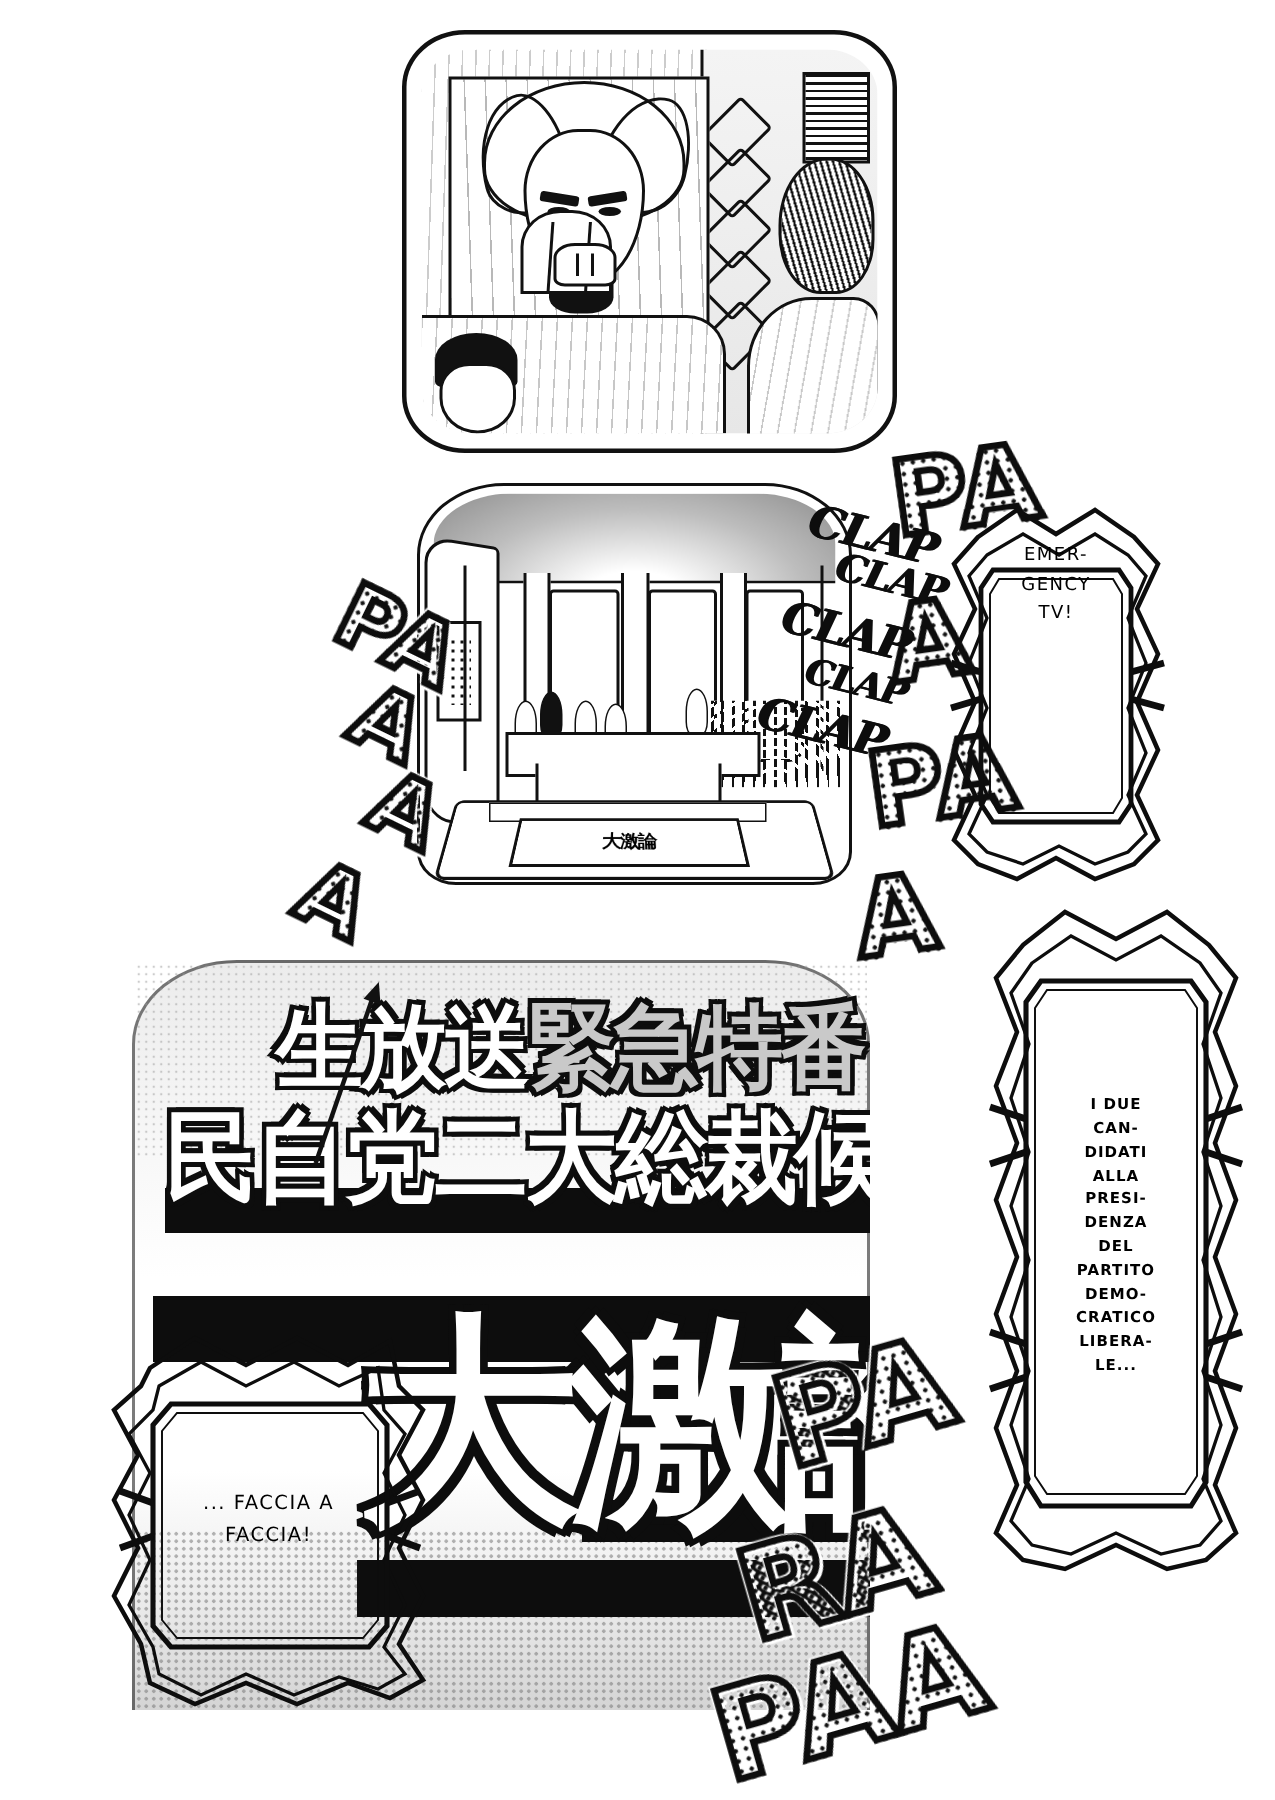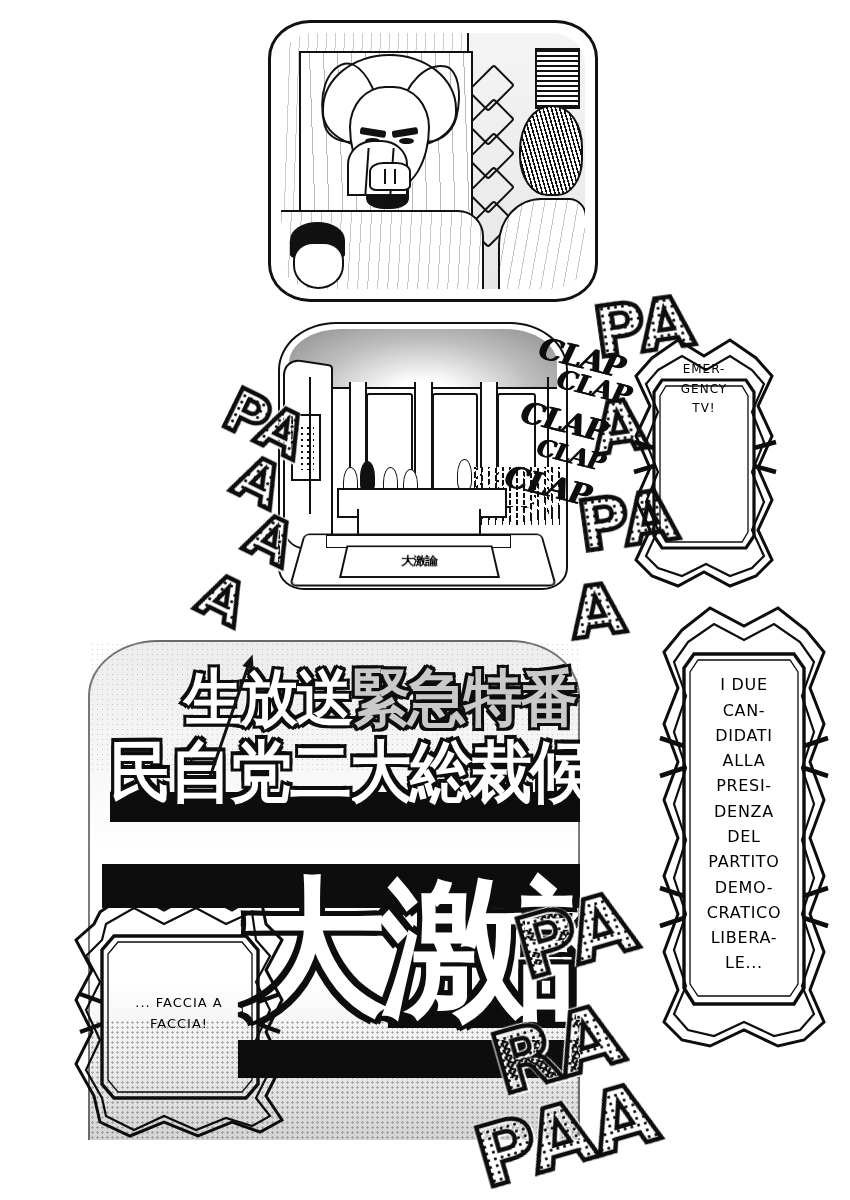--- a/index.html
+++ b/index.html
@@ -146,21 +146,21 @@
     font-size:12.5px;line-height:1.62;letter-spacing:.9px;color:#000;
     padding:14% 17%;box-sizing:border-box;white-space:pre-line;font-weight:normal;
   }
   .b-topleft{left:78px;top:18px;width:200px;height:282px;}
   .b-topright{left:620px;top:18px;width:196px;height:282px;}
   .b-live{left:104px;top:296px;width:160px;height:300px;}
   .b-live .txt{font-size:12px;letter-spacing:1px;padding:10% 16%;}
   .b-emerg{left:628px;top:330px;width:152px;height:264px;}
   .b-emerg .txt{font-size:12px;letter-spacing:1px;padding:8% 14%;align-items:flex-start;padding-top:20%;}
   .b-right{left:652px;top:596px;width:184px;height:456px;}
-  .b-right .txt{font-size:16px;line-height:1.58;letter-spacing:.7px;padding:14% 12%;}
+  .b-right .txt{font-size:10px;line-height:1.58;letter-spacing:.7px;padding:14% 12%;font-weight:bold;}
   .b-faccia{left:68px;top:882px;width:222px;height:262px;}
   .b-faccia .txt{font-size:13px;letter-spacing:1px;}
 
   
   .sfx{position:absolute;font-family:"DejaVu Sans","Liberation Sans",sans-serif;
     font-weight:bold;white-space:nowrap;pointer-events:none;}
   
   .dotted{
     color:transparent;
     background-image:radial-gradient(circle,#101010 1.35px,transparent 1.5px);

